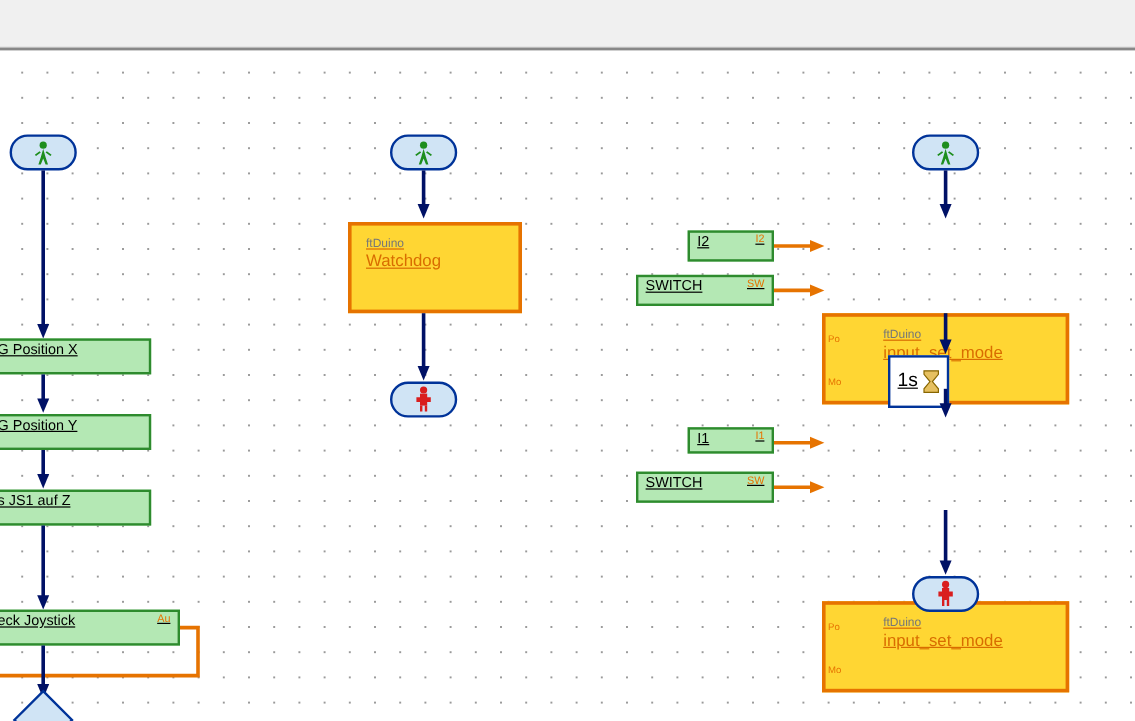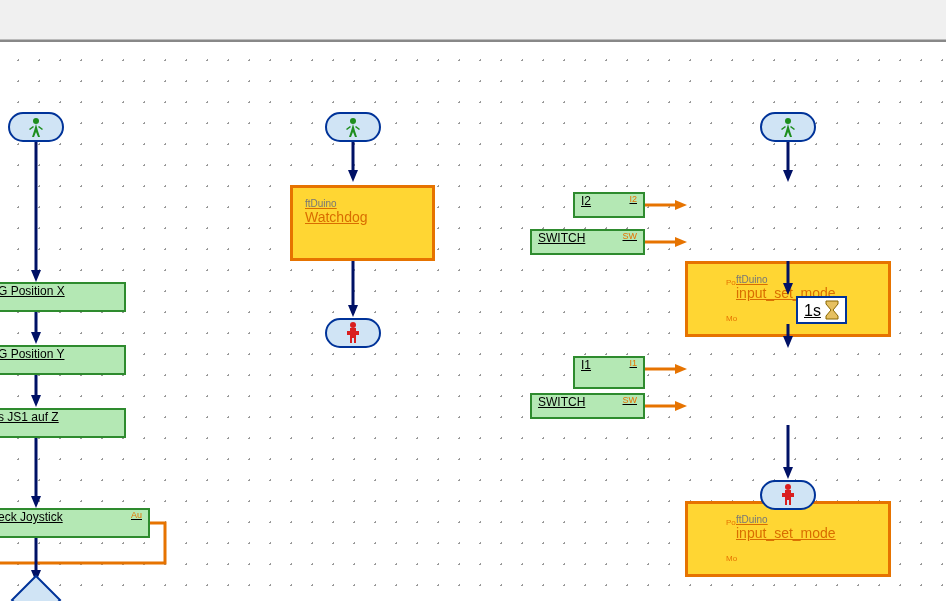--- a/index.html
+++ b/index.html
@@ -72,21 +72,20 @@
     color: #777;
   }
   .yellow-box .label {
     font-size: 14px;
   }
   .yellow-box .port {
     position: absolute;
     left: 2px;
     font-size: 8px;
     color: #E67300;
-    margin-left: 36px;
   }
   .delay-box {
     background: #ffffff;
     border: 2px solid #003399;
     font-size: 16px;
     color: #000;
     display: flex;
     align-items: center;
     justify-content: center;
     gap: 4px;
@@ -224,40 +223,40 @@
   <svg class="connector" style="left:645px; top:200px; width:44px; height:2px;">
     <line x1="0" y1="0" x2="32" y2="0" class="orange-line"></line>
     <polygon points="30,-5 30,5 42,0" fill="#E67300"></polygon>
   </svg>
 
   <svg class="connector" style="left:788px; top:219px; width:2px; height:36px;">
     <line x1="0" y1="0" x2="0" y2="24" class="dark-arrow"></line>
     <polygon points="-5,22 5,22 0,34" class="arrowhead"></polygon>
   </svg>
 
-  <div class="node delay-box" style="left:796px; top:254px; height:28px;align-items:flex-end;">
+  <div class="node delay-box" style="left:740px; top:254px; height:44px;">
     <span>1s</span>
     <svg width="14" height="20" viewBox="0 0 14 20">
       <path d="M1 1 L13 1 L13 4 L8 10 L13 16 L13 19 L1 19 L1 16 L6 10 L1 4 Z" fill="#E6C060" stroke="#886600" stroke-width="1"></path>
     </svg>
   </div>
 
   <svg class="connector" style="left:788px; top:282px; width:2px; height:26px;">
     <line x1="0" y1="0" x2="0" y2="14" class="dark-arrow"></line>
     <polygon points="-5,12 5,12 0,24" class="arrowhead"></polygon>
   </svg>
 
   <div class="node yellow-box" style="left:685px; top:307px; width:206px; height:76px; padding-left:30px;">
     <span class="port" style="top:14px;">Po</span>
     <span class="port" style="top:50px;">Mo</span>
     <div class="title" style="margin-left:18px;">ftDuino</div>
     <div class="label" style="margin-left:18px;">input_set_mode</div>
   </div>
 
-  <div class="node green-box" style="left:573px; top:314px; width:72px; height:33px; justify-content:flex-end;">
+  <div class="node green-box" style="left:573px; top:314px; width:72px; height:22px; justify-content:flex-end;">
     <span>I1</span>
     <span class="hint">I1</span>
   </div>
   <svg class="connector" style="left:645px; top:327px; width:44px; height:2px;">
     <line x1="0" y1="0" x2="32" y2="0" class="orange-line"></line>
     <polygon points="30,-5 30,5 42,0" fill="#E67300"></polygon>
   </svg>
   <div class="node green-box" style="left:530px; top:351px; width:115px; height:26px; justify-content:flex-end;">
     <span>SWITCH</span>
     <span class="hint">SW</span>

